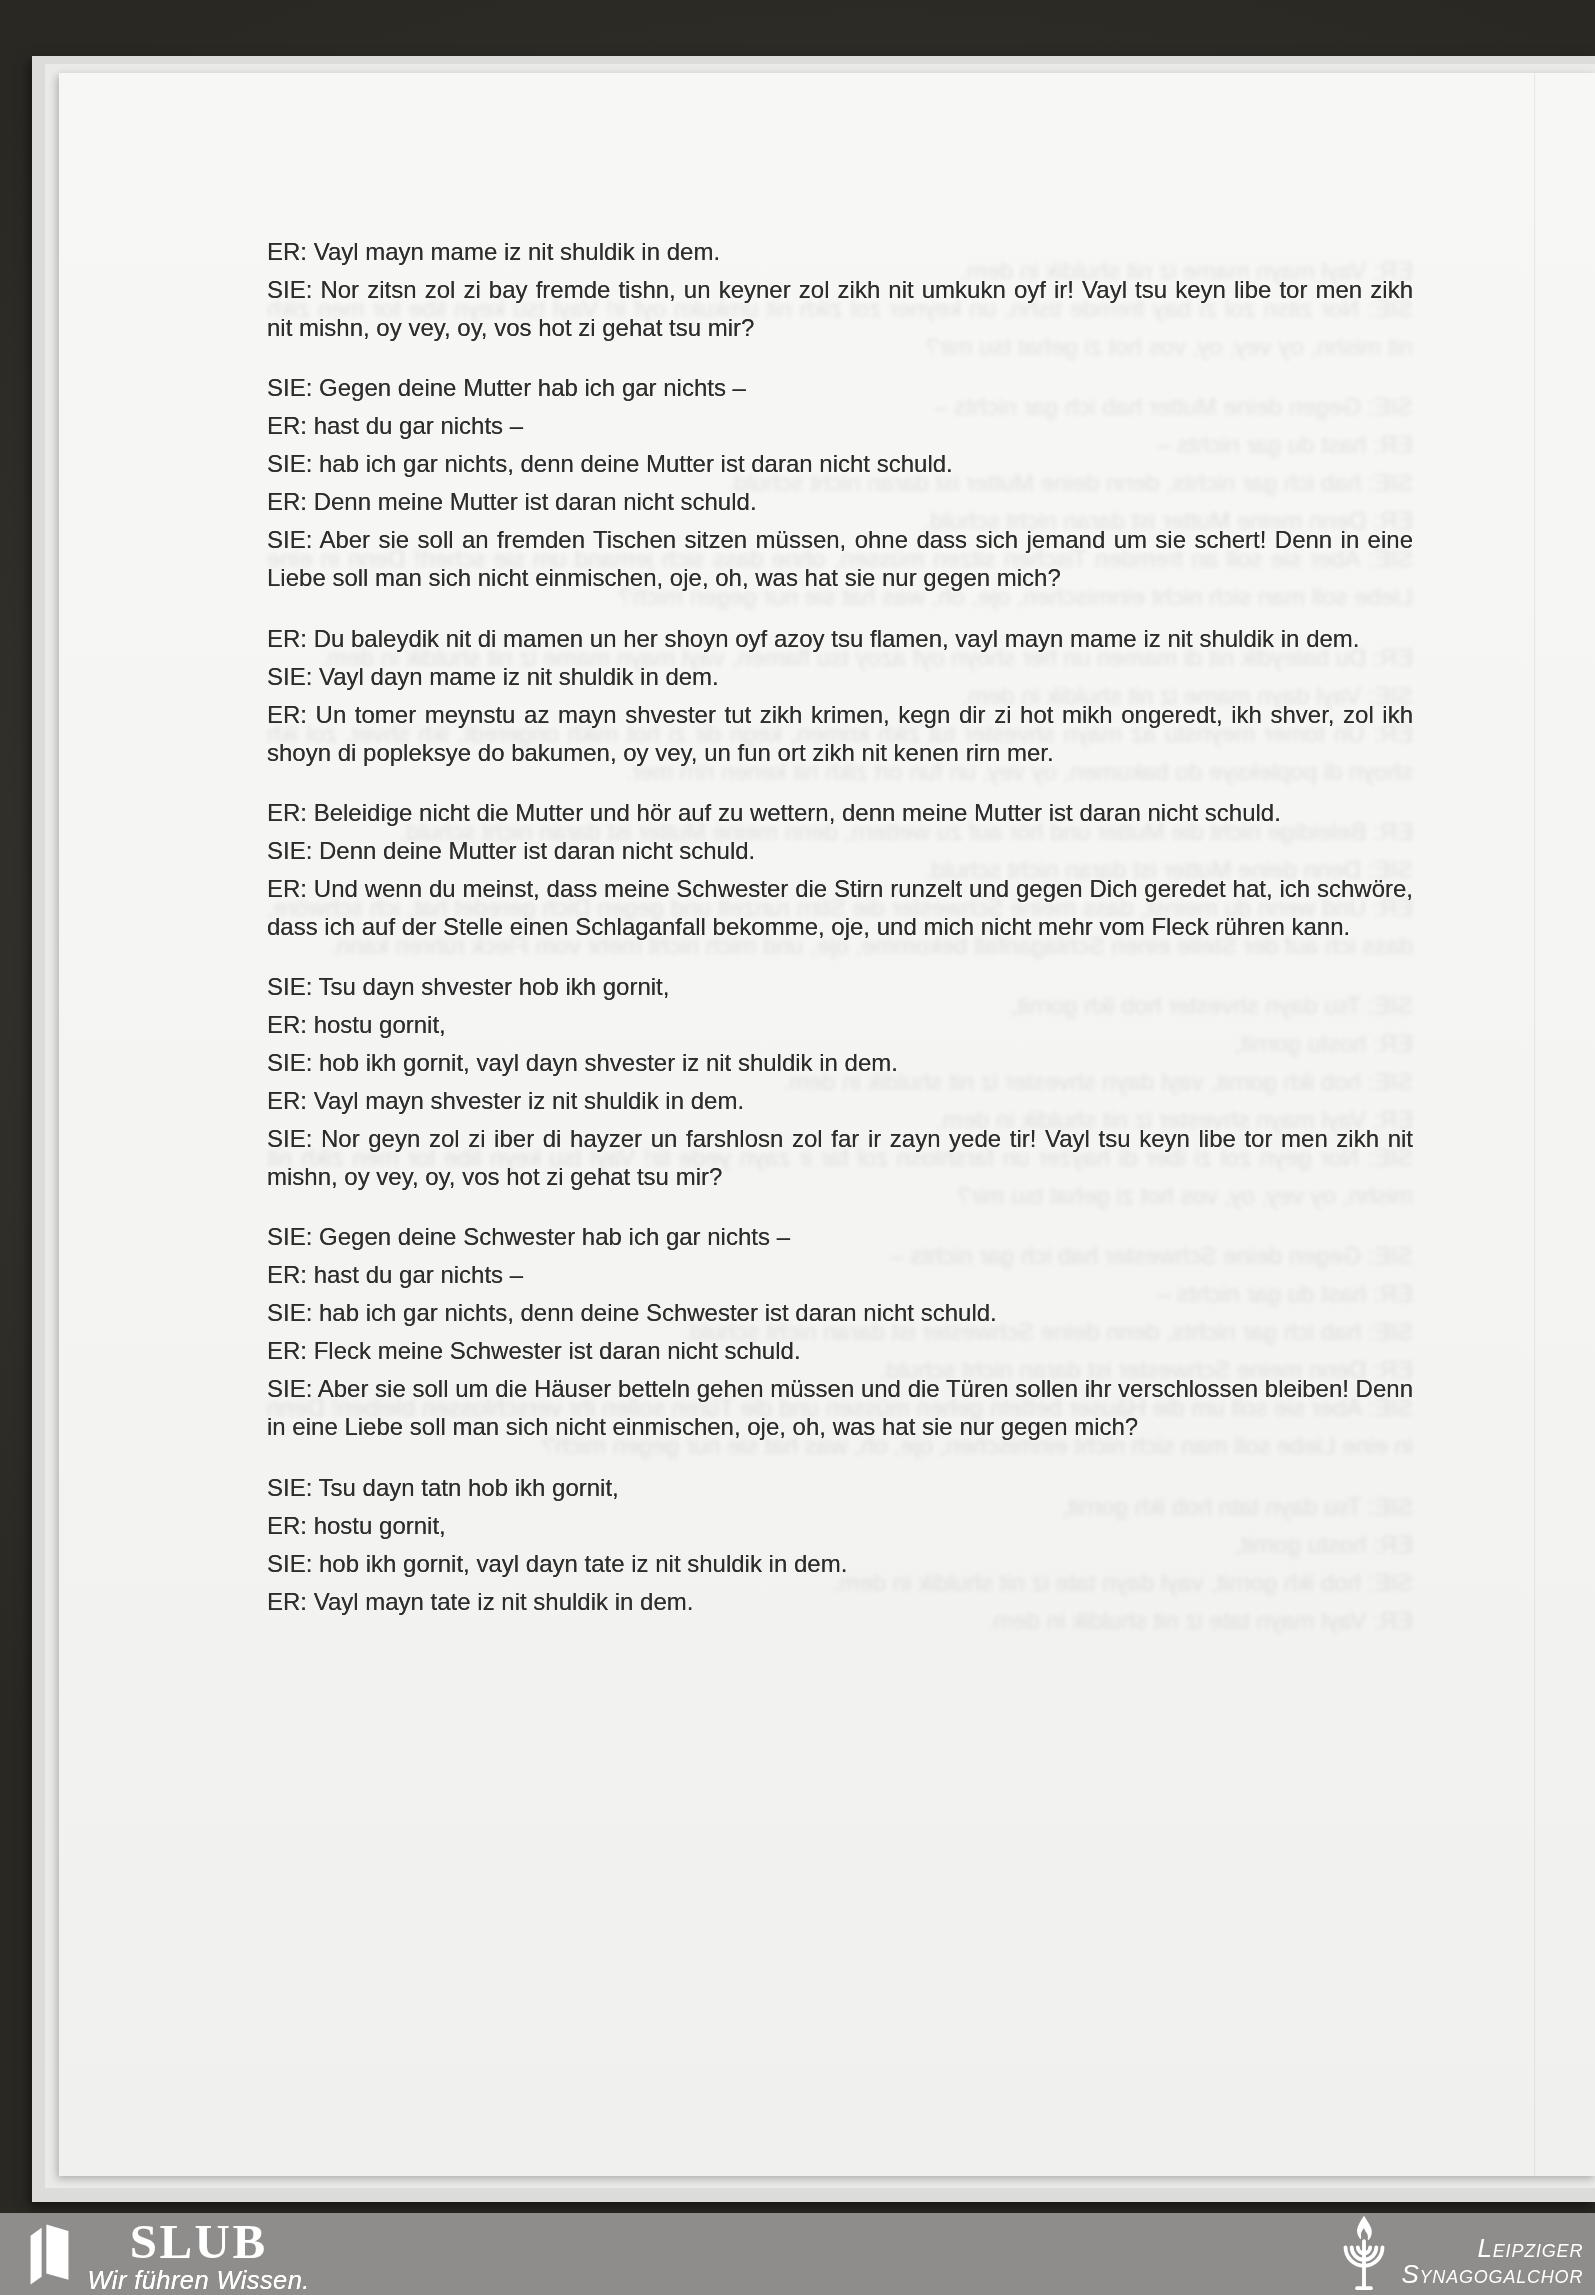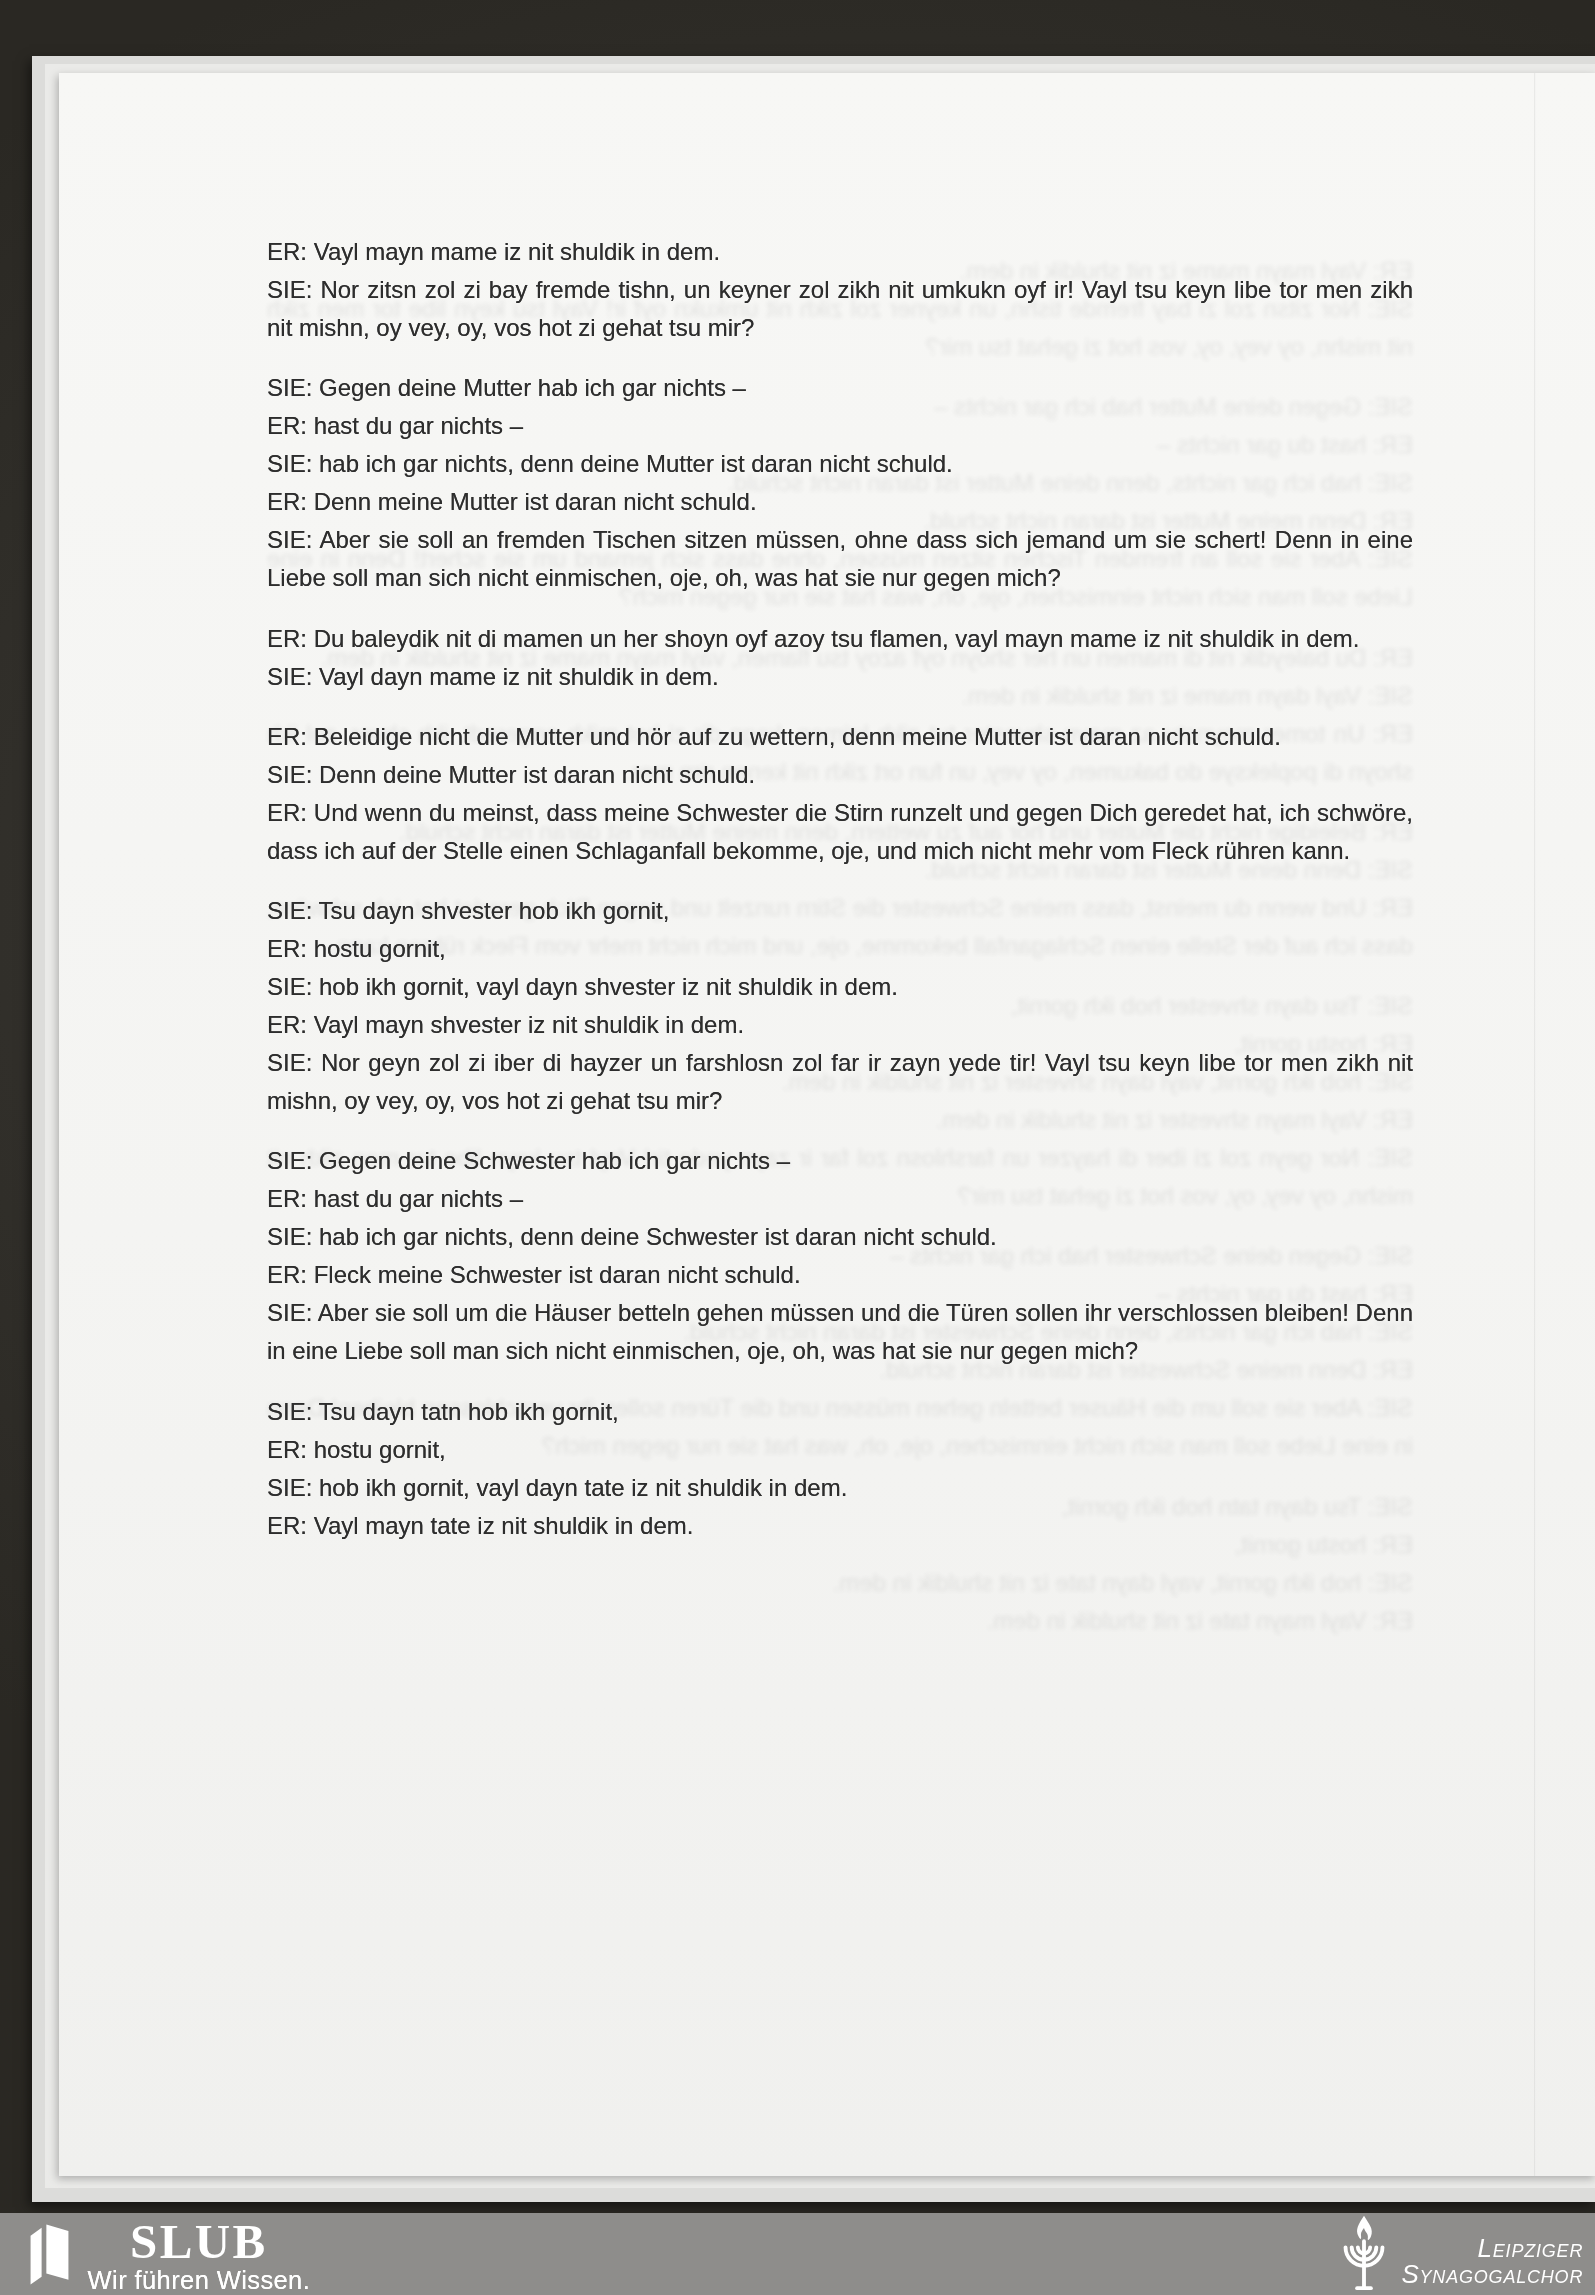--- a/index.html
+++ b/index.html
@@ -51,20 +51,21 @@
   #slub-group { position:absolute; left:29px; top:4.8px; display:flex; gap:17.6px; }
   #slub-text { display:flex; flex-direction:column;align-items:center; }
   #slub-word {
     font-family:"Liberation Serif", serif; font-weight:bold;
     font-size:49px; line-height:48px; letter-spacing:2.4px; color:#ffffff;
   }
   #slub-tag {
     font-family:"Liberation Sans", sans-serif;
     font-size:25.5px; line-height:27px; color:#ffffff; letter-spacing:0.4px; margin-top:1.6px;
     text-shadow:0 0 0.4px #fff;
+    font-style:italic;
   }
   #choir-group { position:absolute; right:12.8px; top:1.6px; display:flex; gap:6.4px; align-items:flex-end;font-style:italic; }
   #choir-text {
     text-align:right; color:#ffffff;
     font-variant:small-caps;
     font-size:26px; line-height:26px; letter-spacing:0.8px;
     padding-bottom:4.8px;
   }
   .icon svg { display:block; }
 </style>
@@ -129,20 +130,21 @@
       <div class="block">
         <p>SIE: Gegen deine Mutter hab ich gar nichts –</p>
         <p>ER: hast du gar nichts –</p>
         <p>SIE: hab ich gar nichts, denn deine Mutter ist daran nicht schuld.</p>
         <p>ER: Denn meine Mutter ist daran nicht schuld.</p>
         <p>SIE: Aber sie soll an fremden Tischen sitzen müssen, ohne dass sich jemand um sie schert! Denn in eine Liebe soll man sich nicht einmischen, oje, oh, was hat sie nur gegen mich?</p>
       </div>
       <div class="block">
         <p>ER: Du baleydik nit di mamen un her shoyn oyf azoy tsu flamen, vayl mayn mame iz nit shuldik in dem.</p>
         <p>SIE: Vayl dayn mame iz nit shuldik in dem.</p>
+        <p>ER: Un tomer meynstu az mayn shvester tut zikh krimen, kegn dir zi hot mikh ongeredt, ikh shver, zol ikh shoyn di popleksye do bakumen, oy vey, un fun ort zikh nit kenen rirn mer.</p>
       </div>
       <div class="block">
         <p>ER: Beleidige nicht die Mutter und hör auf zu wettern, denn meine Mutter ist daran nicht schuld.</p>
         <p>SIE: Denn deine Mutter ist daran nicht schuld.</p>
         <p>ER: Und wenn du meinst, dass meine Schwester die Stirn runzelt und gegen Dich geredet hat, ich schwöre, dass ich auf der Stelle einen Schlaganfall bekomme, oje, und mich nicht mehr vom Fleck rühren kann.</p>
       </div>
       <div class="block">
         <p>SIE: Tsu dayn shvester hob ikh gornit,</p>
         <p>ER: hostu gornit,</p>
         <p>SIE: hob ikh gornit, vayl dayn shvester iz nit shuldik in dem.</p>

